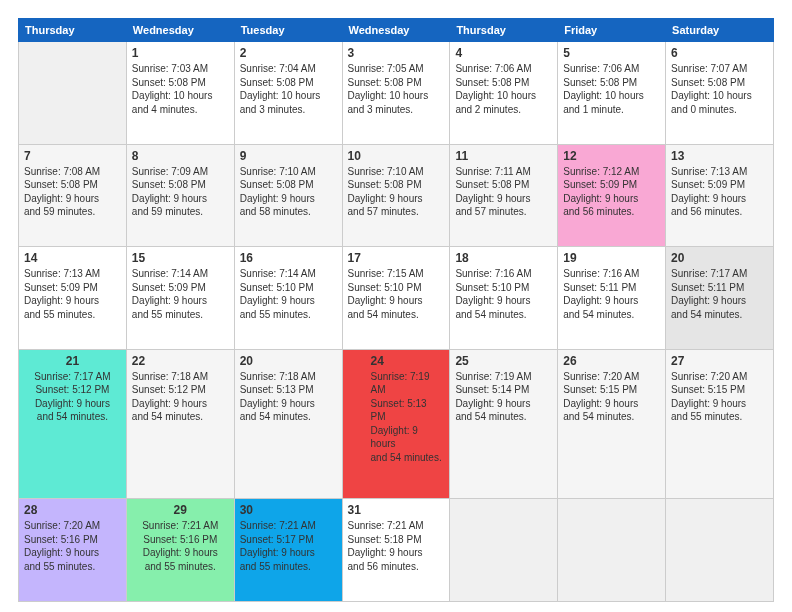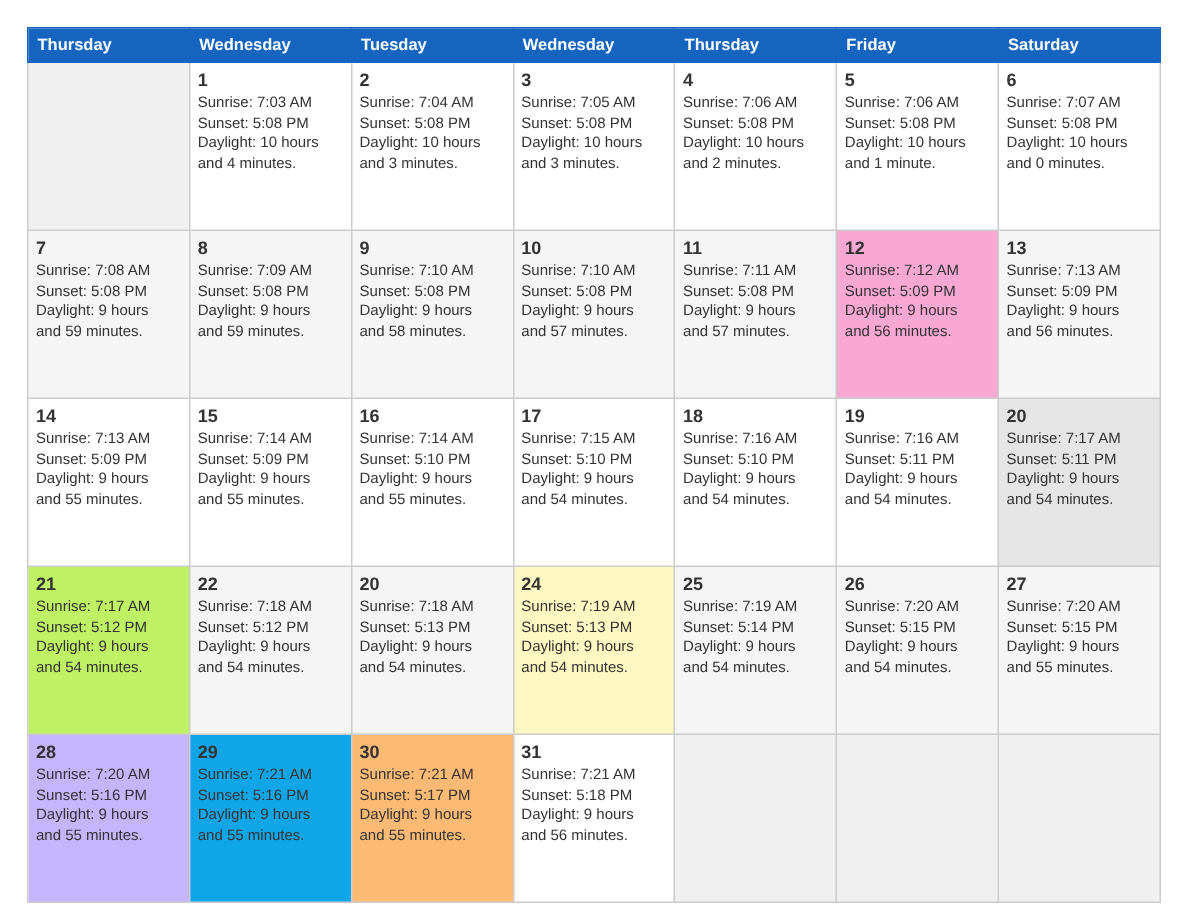--- a/index.html
+++ b/index.html
@@ -246,42 +246,42 @@
           </td>
           <td style="background: #e5e5e5;">
             <div class="day-number">20</div>
             <div class="day-info" style="white-space: pre-line;">Sunrise: 7:17 AM
 Sunset: 5:11 PM
 Daylight: 9 hours
 and 54 minutes.</div>
           </td>
         </tr>
         <tr>
-          <td style="background: #bef264;">
+          <td style="background: #5eead4; text-align: center;">
             <div class="day-number">21</div>
             <div class="day-info" style="white-space: pre-line;">Sunrise: 7:17 AM
 Sunset: 5:12 PM
 Daylight: 9 hours
 and 54 minutes.</div>
           </td>
           <td style="background: rgb(245, 245, 245);">
             <div class="day-number">22</div>
             <div class="day-info" style="white-space: pre-line;">Sunrise: 7:18 AM
 Sunset: 5:12 PM
 Daylight: 9 hours
 and 54 minutes.</div>
           </td>
           <td style="background: rgb(245, 245, 245);">
             <div class="day-number">20</div>
             <div class="day-info" style="white-space: pre-line;">Sunrise: 7:18 AM
 Sunset: 5:13 PM
 Daylight: 9 hours
 and 54 minutes.</div>
           </td>
-          <td style="background: #fef9c3;">
+          <td style="background: #ef4444; padding-left: 28px;">
             <div class="day-number">24</div>
             <div class="day-info" style="white-space: pre-line;">Sunrise: 7:19 AM
 Sunset: 5:13 PM
 Daylight: 9 hours
 and 54 minutes.</div>
           </td>
           <td style="background: rgb(245, 245, 245);">
             <div class="day-number">25</div>
             <div class="day-info" style="white-space: pre-line;">Sunrise: 7:19 AM
 Sunset: 5:14 PM
@@ -304,28 +304,28 @@
           </td>
         </tr>
         <tr>
           <td style="background: #c4b5fd;">
             <div class="day-number">28</div>
             <div class="day-info" style="white-space: pre-line;">Sunrise: 7:20 AM
 Sunset: 5:16 PM
 Daylight: 9 hours
 and 55 minutes.</div>
           </td>
-          <td style="background: #0ea5e9;">
+          <td style="background: #86efac; text-align: center;">
             <div class="day-number">29</div>
             <div class="day-info" style="white-space: pre-line;">Sunrise: 7:21 AM
 Sunset: 5:16 PM
 Daylight: 9 hours
 and 55 minutes.</div>
           </td>
-          <td style="background: #fdba74;">
+          <td style="background: #0ea5e9;">
             <div class="day-number">30</div>
             <div class="day-info" style="white-space: pre-line;">Sunrise: 7:21 AM
 Sunset: 5:17 PM
 Daylight: 9 hours
 and 55 minutes.</div>
           </td>
           <td style="background: rgb(255, 255, 255);">
             <div class="day-number">31</div>
             <div class="day-info" style="white-space: pre-line;">Sunrise: 7:21 AM
 Sunset: 5:18 PM

